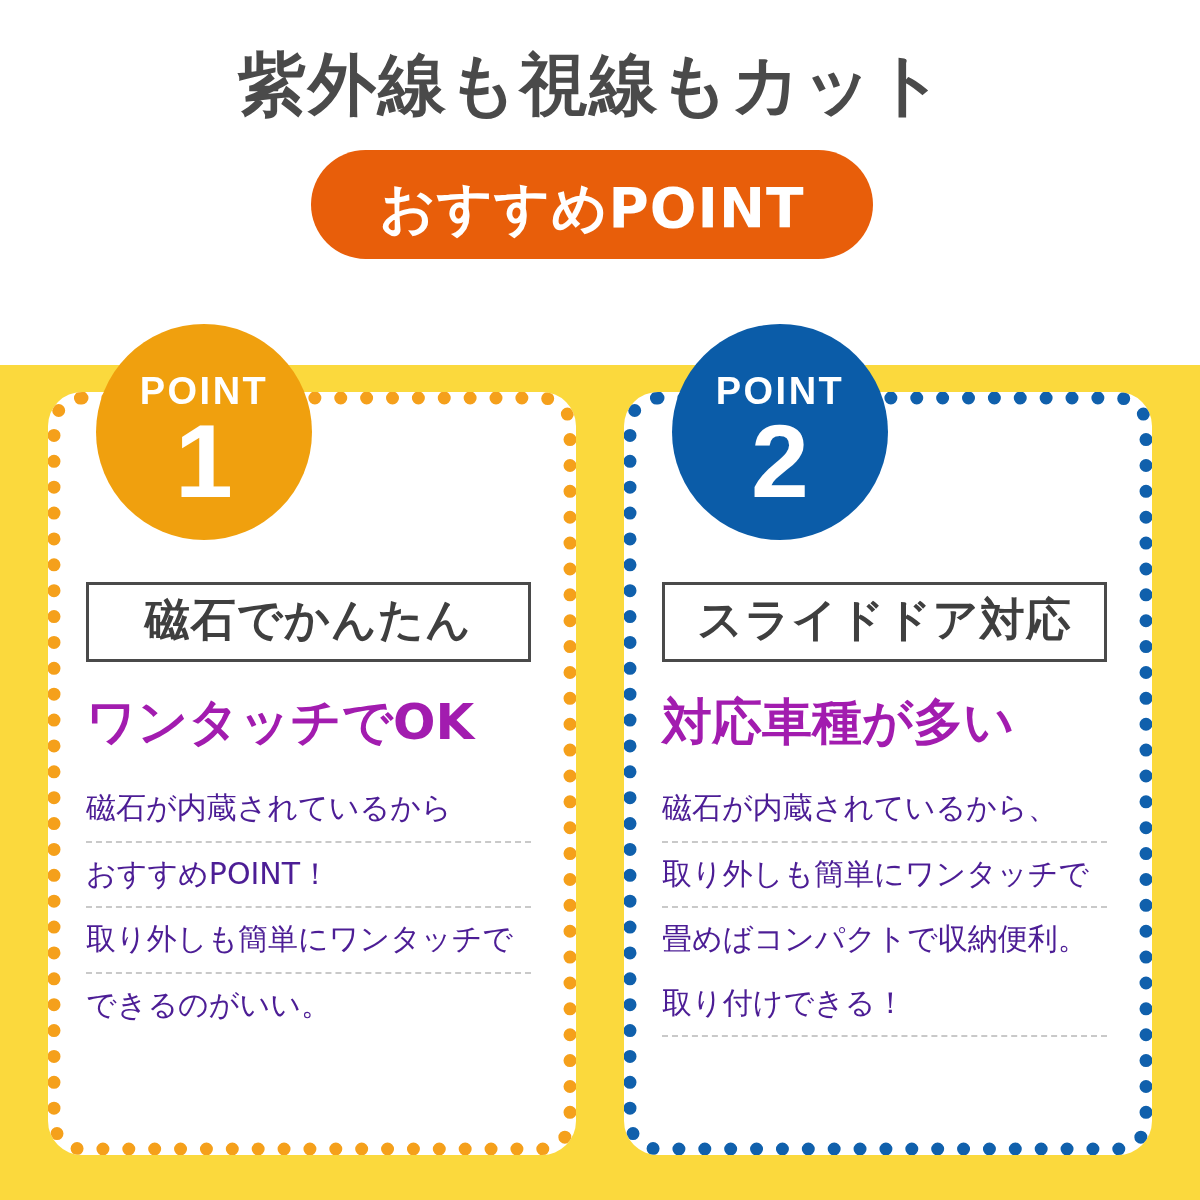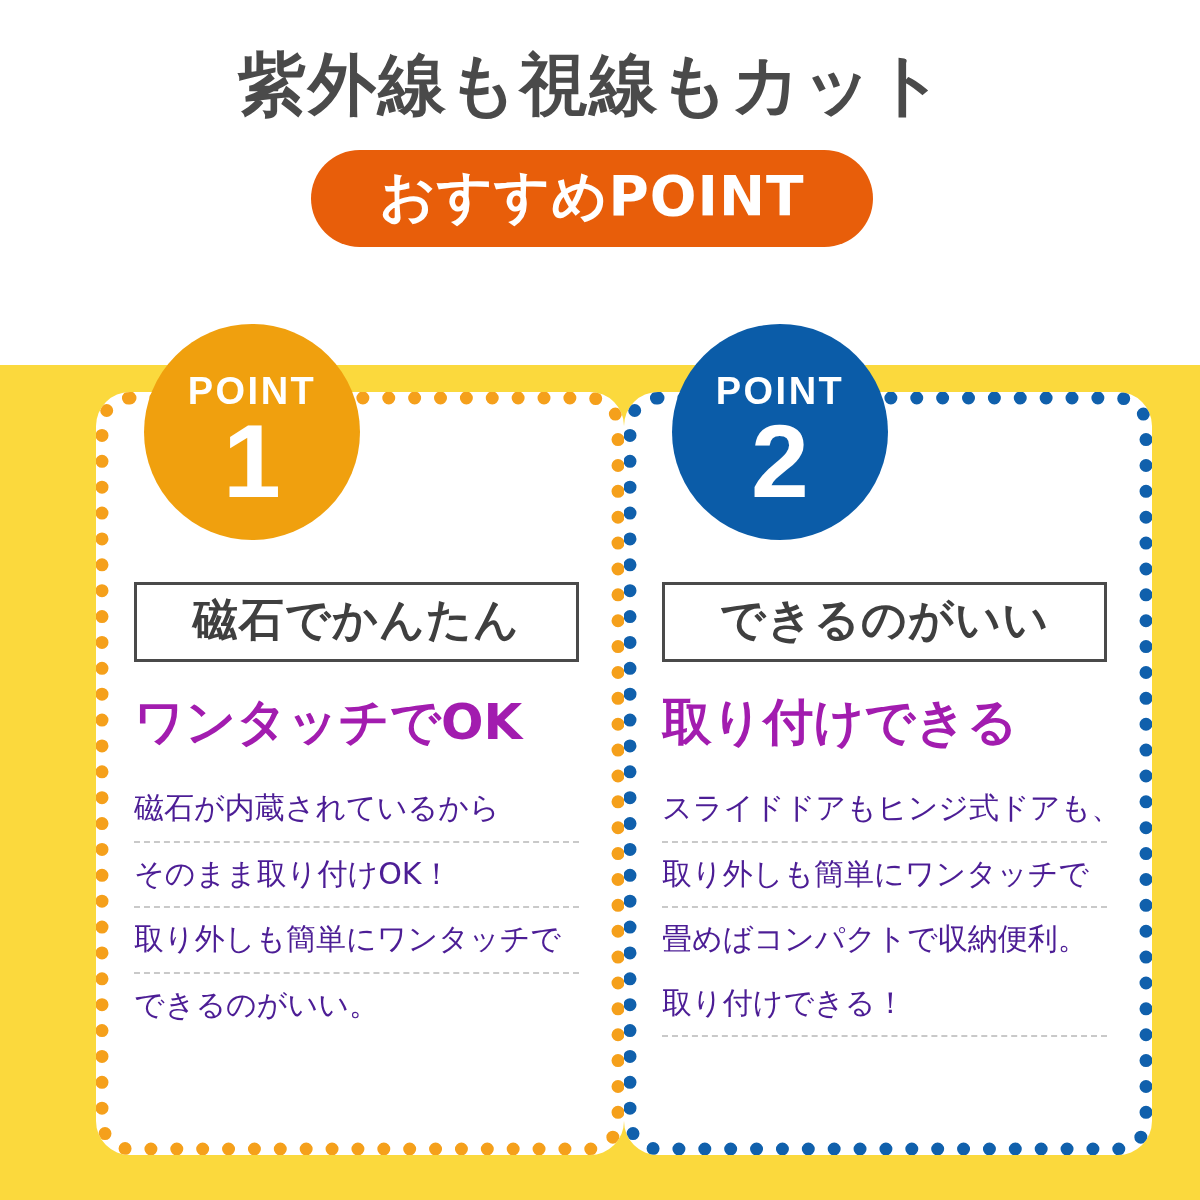--- a/index.html
+++ b/index.html
@@ -61,36 +61,36 @@
     justify-content: center;
   }
 
   .pill {
     display: inline-block;
     background: #E85E0A;
     color: #ffffff;
     font-size: 55px;
     font-weight: bold;
     letter-spacing: 1px;
-    padding: 16px 68px 20px 68px;
+    padding: 28px 68px 20px 68px;
     border-radius: 56px;
     line-height: 1.1;
     font-family: "DejaVu Sans", "Liberation Sans", sans-serif;
   }
 
   
   .cards {
     position: absolute;
     left: 48px;
     top: 392px;
     width: 1104px;
     height: 763px;
     z-index: 3;
     display: flex;
-    justify-content: flex-end;
+    justify-content: space-between;
   }
 
   .card {
     position: relative;
     width: 528px;
     height: 763px;
     background: #ffffff;
     border-radius: 34px;
     box-sizing: border-box;
   }
@@ -227,41 +227,41 @@
       <div class="point-badge">
         <div class="point-word">POINT</div>
         <div class="point-num">1</div>
       </div>
 
       <div class="card-body">
         <div class="boxed-heading">磁石でかんたん</div>
         <div class="sub-heading">ワンタッチでOK</div>
         <div class="detail-list">
           <div class="detail-line">磁石が内蔵されているから</div>
-          <div class="detail-line">そのまま取り付けOK！</div>
+          <div class="detail-line">おすすめPOINT！</div>
           <div class="detail-line">取り外しも簡単にワンタッチで</div>
           <div class="detail-line last">できるのがいい。</div>
         </div>
       </div>
     </div>
 
     <div class="card card-2">
       <div class="card-inner"></div>
       <div class="card-dots"></div>
 
       <div class="point-badge">
         <div class="point-word">POINT</div>
         <div class="point-num">2</div>
       </div>
 
       <div class="card-body">
-        <div class="boxed-heading">できるのがいい</div>
-        <div class="sub-heading">取り付けできる</div>
+        <div class="boxed-heading">スライドドア対応</div>
+        <div class="sub-heading">対応車種が多い</div>
         <div class="detail-list">
-          <div class="detail-line">スライドドアもヒンジ式ドアも、</div>
+          <div class="detail-line">磁石が内蔵されているから、</div>
           <div class="detail-line">取り外しも簡単にワンタッチで</div>
           <div class="detail-line last">畳めばコンパクトで収納便利。</div>
           <div class="detail-line">取り付けできる！</div>
         </div>
       </div>
     </div>
 
   </div>
 </div>
 

